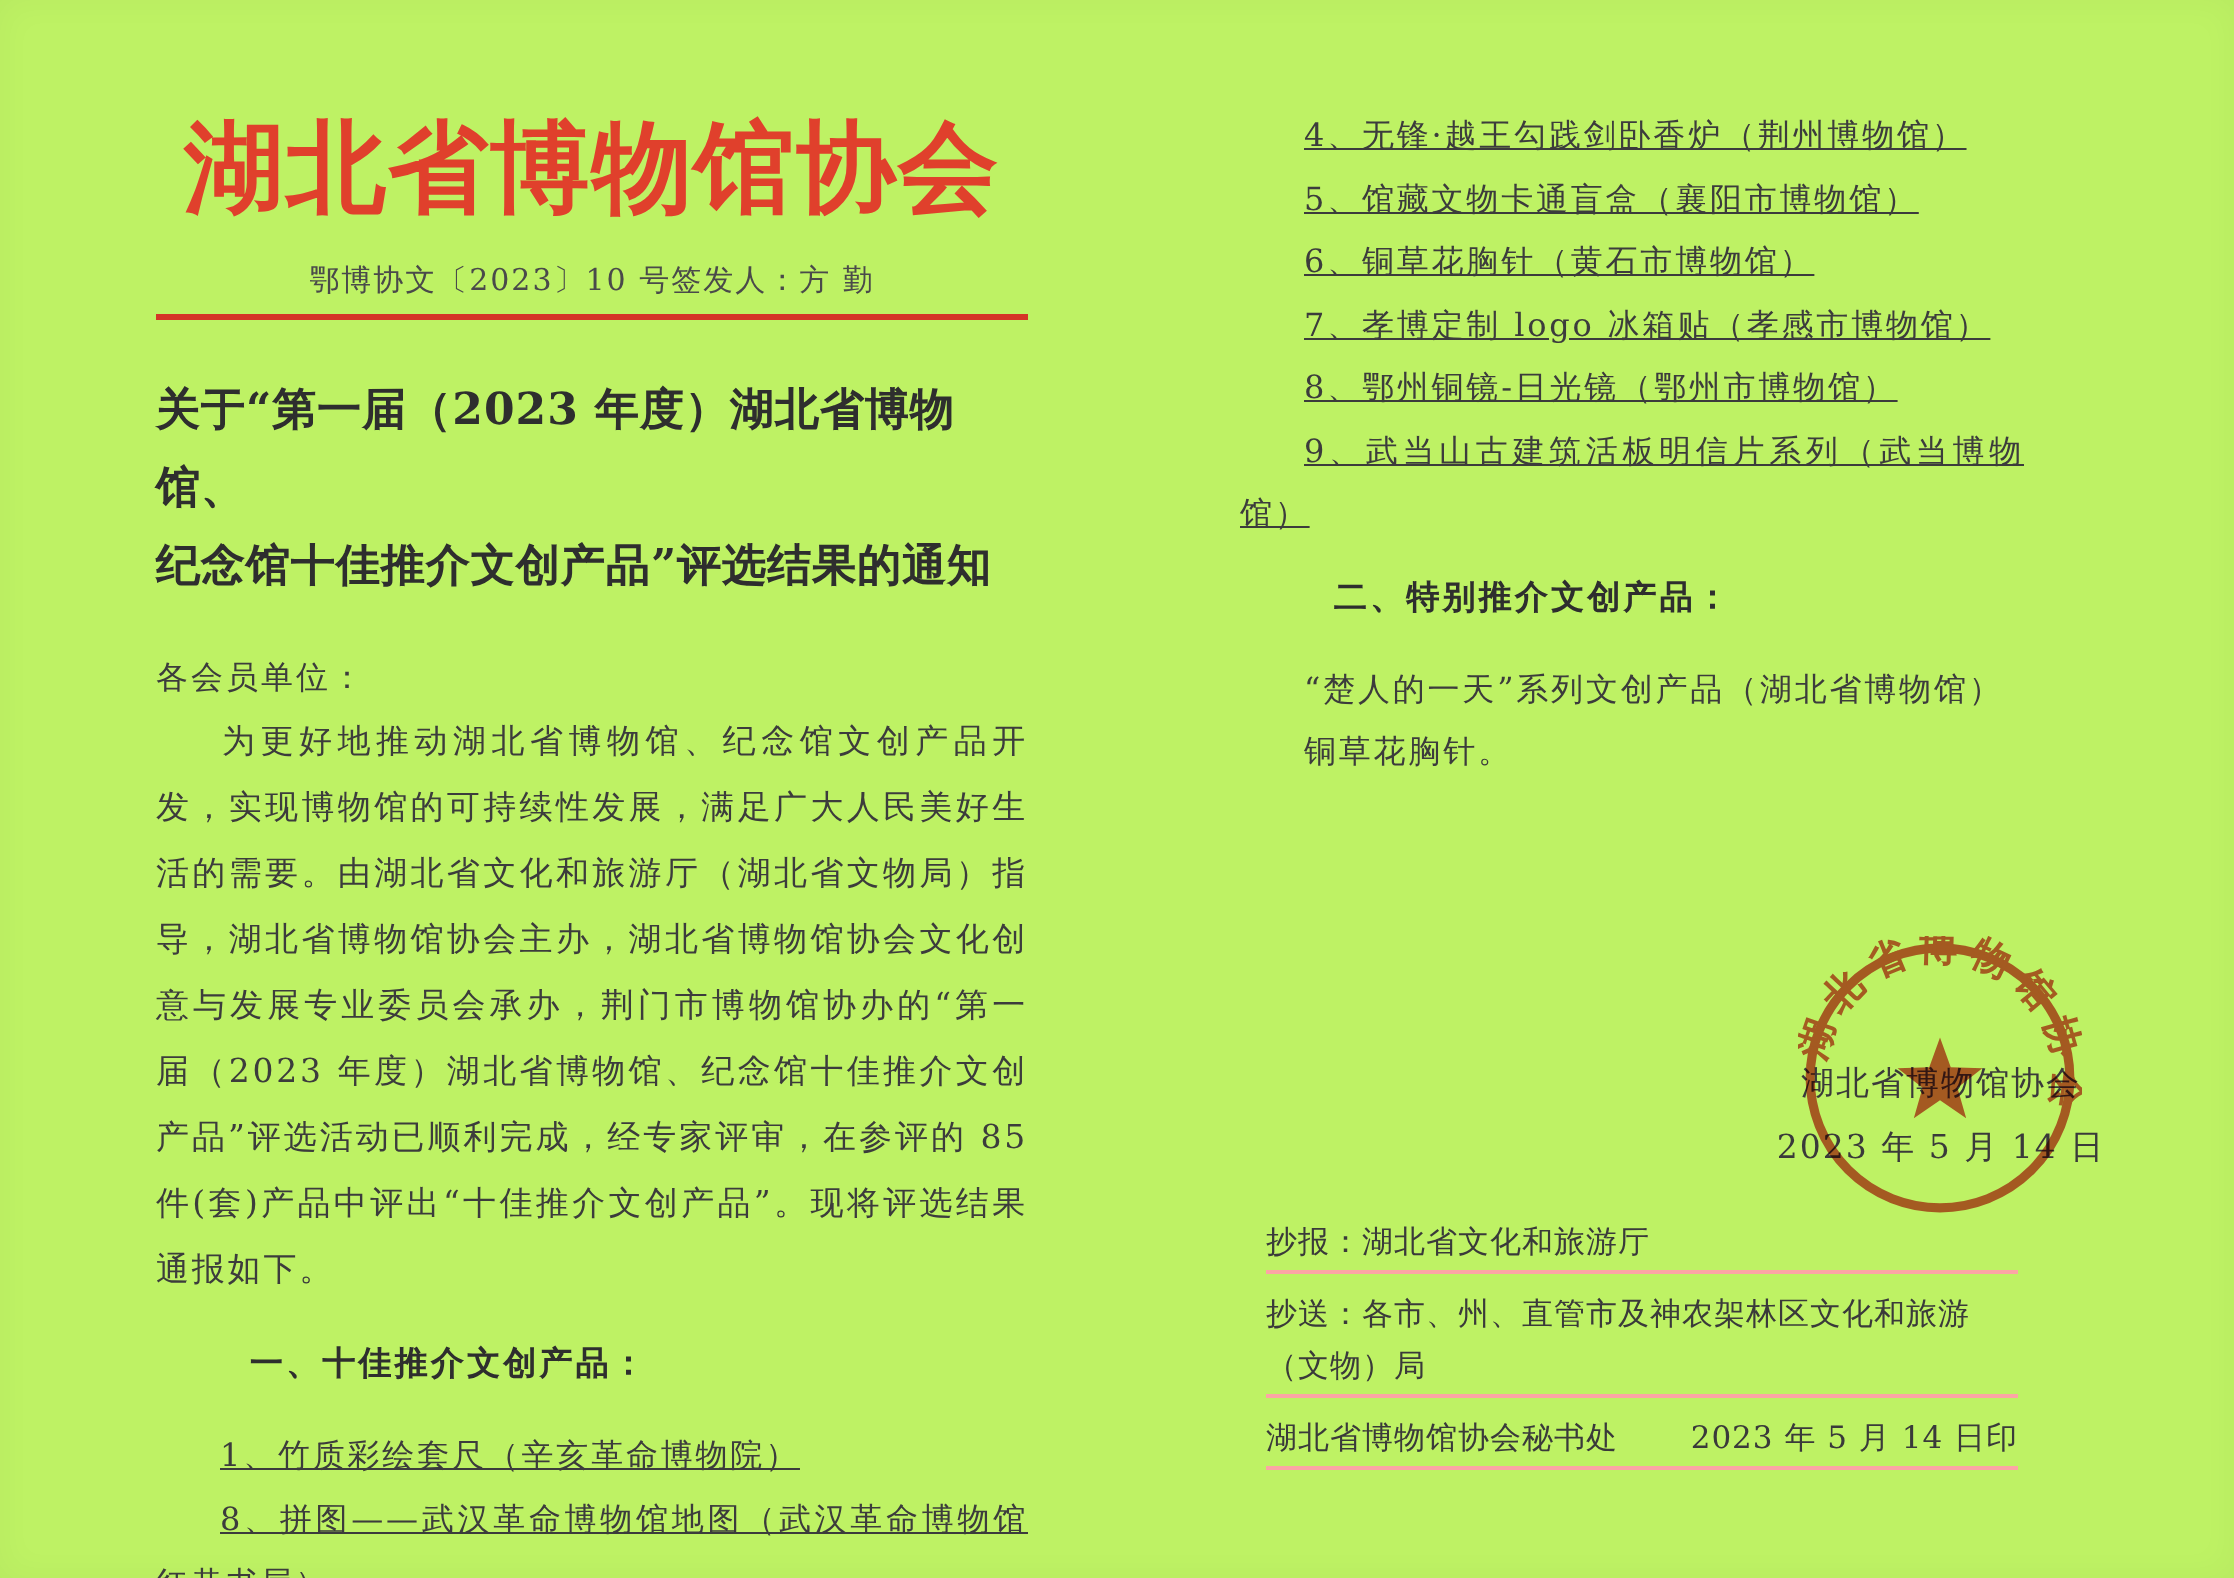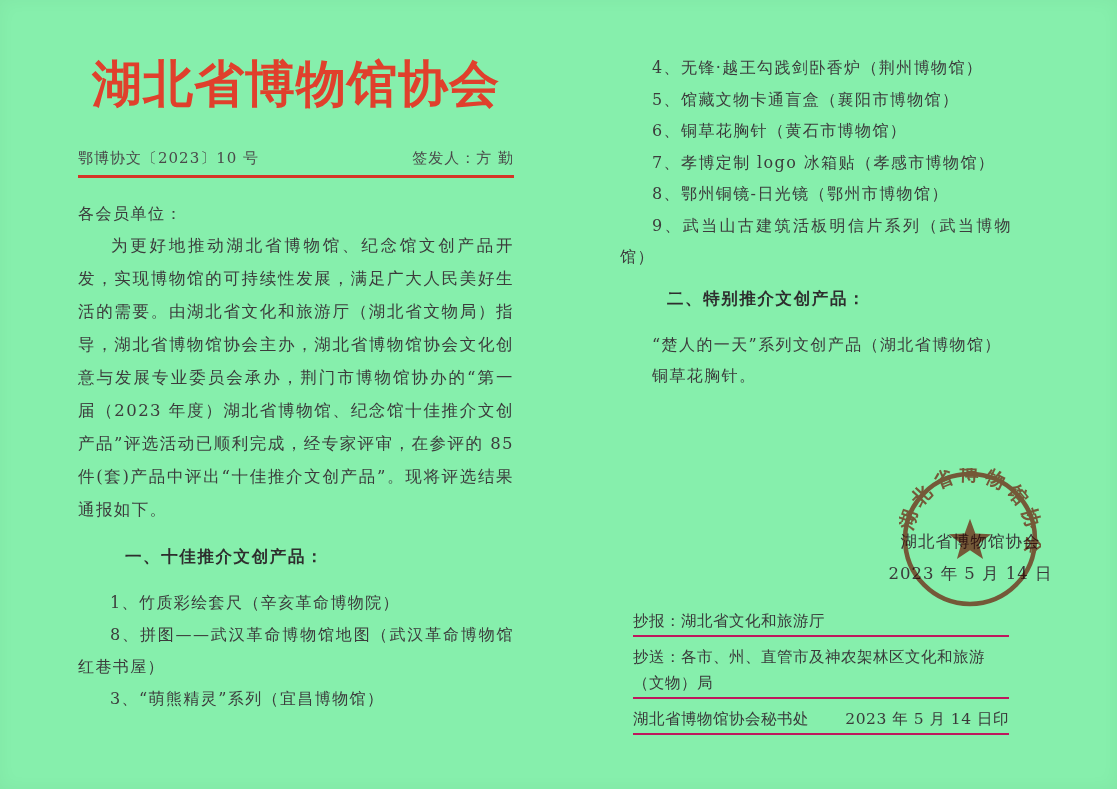--- a/index.html
+++ b/index.html
@@ -1,20 +1,20 @@
 <!DOCTYPE html>
 <html><head>
 <meta charset="utf-8">
 <style>
   html, body { margin: 0; padding: 0; background: #f4f4f2; }
   .page {
     position: relative;
     width: 1117px;
     height: 789px;
-    background: #86efac;
+    background: #bef264;
     font-family: "DejaVu Serif", "Liberation Serif", serif;
     color: #3c3c3c;
     overflow: hidden;
     box-shadow: inset 0 0 18px rgba(0,0,0,0.04);
   }
 
   
   .left-col {
     position: absolute;
     left: 78px; top: 48px;
@@ -24,23 +24,23 @@
     color: #e0402c;
     font-size: 50px;
     font-weight: 700;
     line-height: 1.45;
     text-align: center;
     letter-spacing: 1px;
     white-space: nowrap;
   }
   .doc-meta {
     display: flex;
-    justify-content: space-between;
+    justify-content: center;
     align-items: baseline;
-    margin-top: 28px;
+    margin-top: 10px;
     font-size: 15px;
     letter-spacing: 1px;
     color: #4a4a4a;
   }
   .red-rule {
     margin-top: 7px;
     height: 3px;
     background: #d53527;
   }
   .doc-title {
@@ -73,20 +73,21 @@
     text-indent: 2em;
     color: #2e2e2e;
   }
   .list-item {
     margin: 0;
     font-size: 16px;
     line-height: 32px;
     letter-spacing: 1.4px;
     text-align: justify;
     text-indent: 2em;
+    text-decoration: underline;
   }
 
   
   .right-col {
     position: absolute;
     left: 620px; top: 52px;
     width: 392px;
   }
   .right-col .list-item { line-height: 31.5px; }
   .right-col .sec-head { margin-top: 9px; }
@@ -125,40 +126,44 @@
     left: 633px; top: 608px;
     width: 376px;
     font-size: 15.5px;
     letter-spacing: 0.5px;
     color: #3a3a3a;
   }
   .f-row {
     display: flex;
     justify-content: space-between;
     line-height: 26px;
-    border-bottom: 2px solid #be185d;
+    border-bottom: 2px solid #fca5a5;
     padding-bottom: 1px;
     margin-bottom: 7px;
   }
 </style>
 </head>
 <body>
 
 <div class="page">
 
   <div class="left-col">
     <div class="org-title">湖北省博物馆协会</div>
 
     <div class="doc-meta">
       <span>鄂博协文〔2023〕10 号</span>
       <span>签发人：方 勤</span>
     </div>
 
     <div class="red-rule"></div>
 
+    <div class="doc-title">
+      <div>关于“第一届（2023 年度）湖北省博物馆、</div>
+      <div>纪念馆十佳推介文创产品”评选结果的通知</div>
+    </div>
 
     <div class="salutation">各会员单位：</div>
 
     <p class="body-par">为更好地推动湖北省博物馆、纪念馆文创产品开发，实现博物馆的可持续性发展，满足广大人民美好生活的需要。由湖北省文化和旅游厅（湖北省文物局）指导，湖北省博物馆协会主办，湖北省博物馆协会文化创意与发展专业委员会承办，荆门市博物馆协办的“第一届（2023 年度）湖北省博物馆、纪念馆十佳推介文创产品”评选活动已顺利完成，经专家评审，在参评的 85 件(套)产品中评出“十佳推介文创产品”。现将评选结果通报如下。</p>
 
     <p class="sec-head">一、十佳推介文创产品：</p>
 
     <p class="list-item">1、竹质彩绘套尺（辛亥革命博物院）</p>
     <p class="list-item">8、拼图——武汉革命博物馆地图（武汉革命博物馆红巷书屋）</p>
     <p class="list-item">3、“萌熊精灵”系列（宜昌博物馆）</p>

